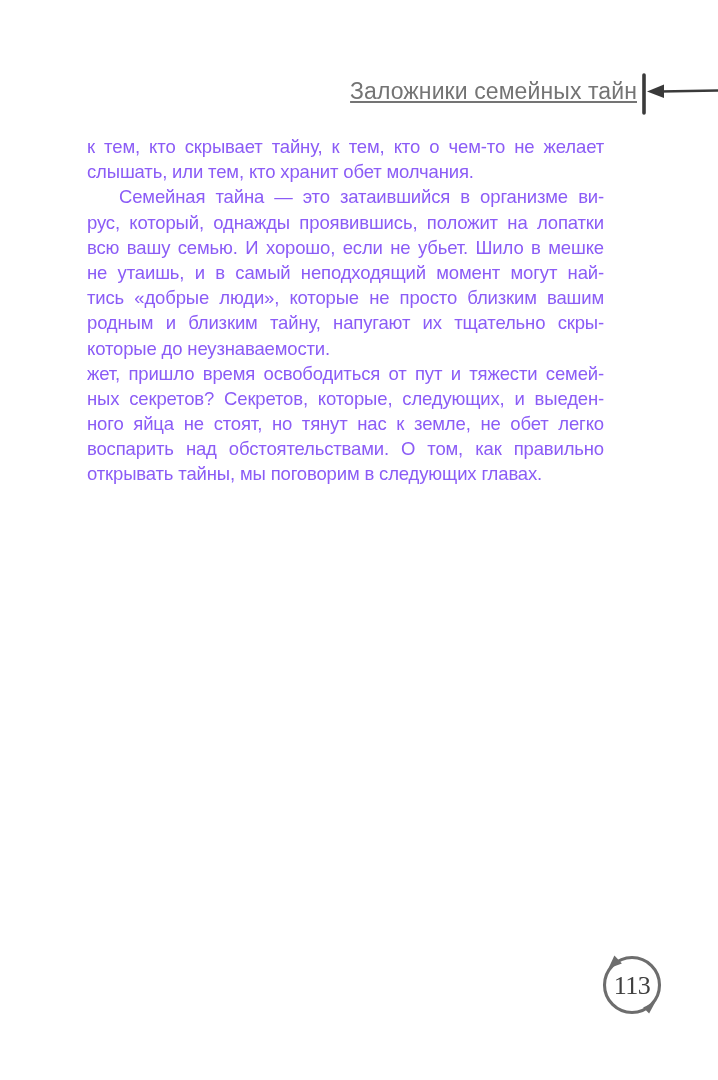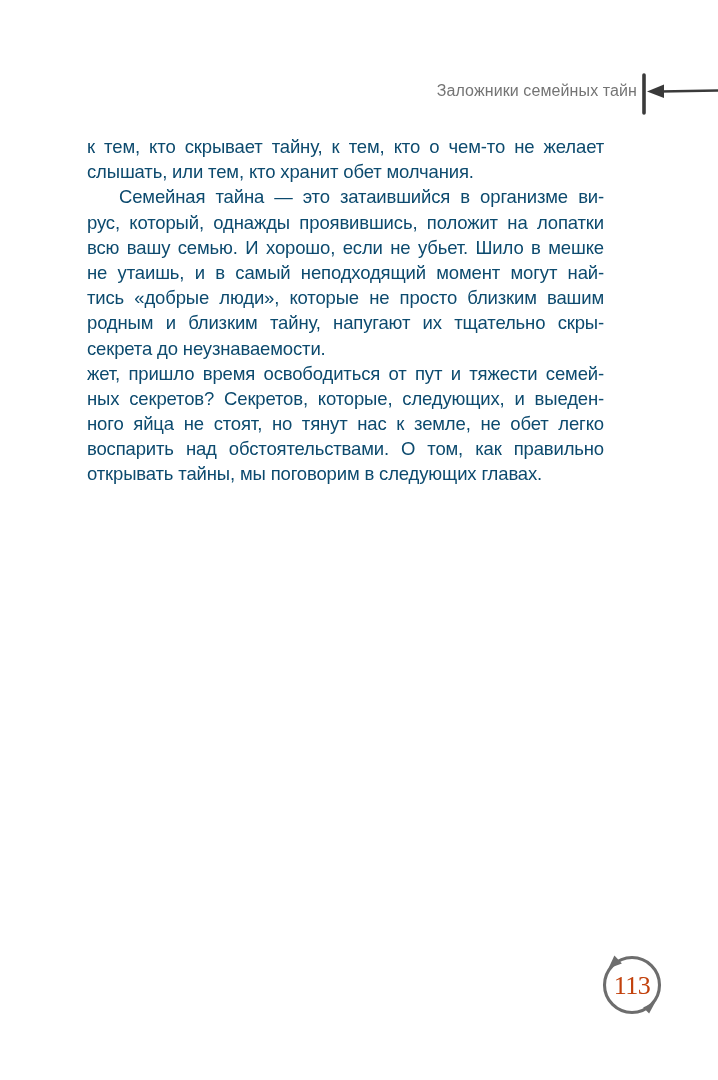--- a/index.html
+++ b/index.html
@@ -13,44 +13,45 @@
   }
   
   .header {
     position: absolute;
     top: 70px; left: 0; right: 0; height: 46px;
   }
   .header-title {
     position: absolute;
     right: 81px;
     top: 10px;
-    font-size: 16px;
+    font-size: 23px;
     line-height: 22px;
     color: #747474;
     letter-spacing: 0.1px;
     white-space: nowrap;
+    text-decoration: underline;
   }
   .header-arrow {
     position: absolute;
     right: 0;
     top: 2px;
     width: 78px;
     height: 44px;
     display: block;
   }
   
   .body-text {
     position: absolute;
     left: 87px;
     top: 134px;
     width: 517px;
     font-size: 18.5px;
     line-height: 25.2px;
     letter-spacing: -0.15px;
-    color: #0c4a6e;
+    color: #8b5cf6;
   }
   .line {
     height: 25.2px;
     overflow: hidden;
     text-align: justify;
     text-align-last: justify;
     white-space: normal;
   }
   .line.indent { padding-left: 32px; }
   .line.end {
@@ -68,21 +69,21 @@
   .page-badge svg { position: absolute; inset: 0; display: block; }
   .page-number {
     position: absolute;
     inset: 0;
     display: flex;
     align-items: center;
     justify-content: center;
     font-family: "Liberation Serif", serif;
     font-size: 26px;
     letter-spacing: -0.5px;
-    color: #c2410c;
+    color: #404040;
     padding-top: 1px;
   }
 </style>
 </head>
 <body>
 
 <div class="page">
 
   <div class="header">
     <span class="header-title">Заложники семейных тайн</span>
@@ -95,21 +96,21 @@
 
   <div class="body-text">
       <div class="line">к тем, кто скрывает тайну, к тем, кто о чем-то не желает</div>
       <div class="line end">слышать, или тем, кто хранит обет молчания.</div>
       <div class="line indent">Семейная тайна — это затаившийся в организме ви-</div>
       <div class="line">рус, который, однажды проявившись, положит на лопатки</div>
       <div class="line">всю вашу семью. И хорошо, если не убьет. Шило в мешке</div>
       <div class="line">не утаишь, и в самый неподходящий момент могут най-</div>
       <div class="line">тись «добрые люди», которые не просто близким вашим</div>
       <div class="line">родным и близким тайну, напугают их тщательно скры-</div>
-      <div class="line end">секрета до неузнаваемости.</div>
+      <div class="line end">которые до неузнаваемости.</div>
       <div class="line">жет, пришло время освободиться от пут и тяжести семей-</div>
       <div class="line">ных секретов? Секретов, которые, следующих, и выеден-</div>
       <div class="line">ного яйца не стоят, но тянут нас к земле, не обет легко</div>
       <div class="line">воспарить над обстоятельствами. О том, как правильно</div>
       <div class="line end">открывать тайны, мы поговорим в следующих главах.</div>
     </div>
 
   <div class="page-badge">
     <svg viewBox="0 0 64 64" aria-hidden="true">
       <circle cx="32" cy="32" r="27.5" fill="none" stroke="#6d6d6d" stroke-width="3.1"></circle>

